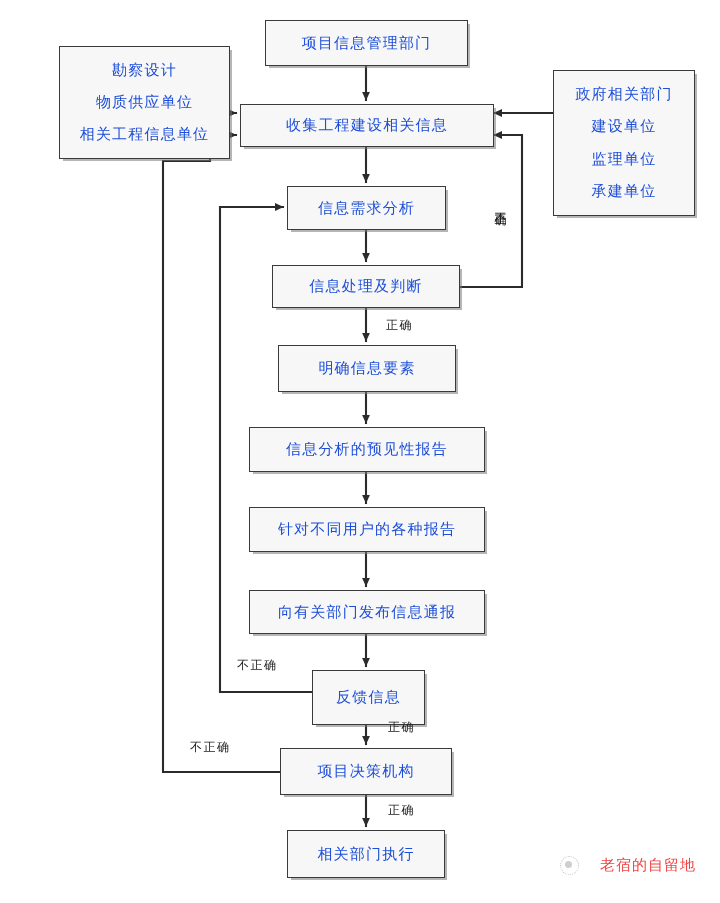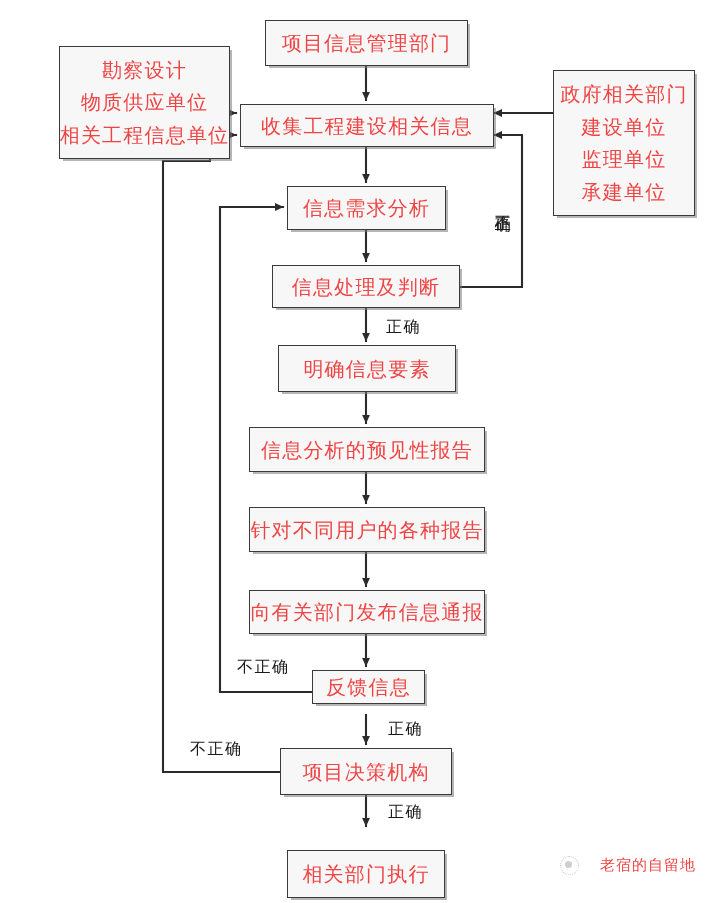--- a/index.html
+++ b/index.html
@@ -20,40 +20,40 @@
   .node {
     position: absolute;
     box-sizing: border-box;
     background: #f7f7f7;
     border: 1.6px solid #3a3a3a;
     box-shadow: 3px 3px 0px -1px rgba(120,120,120,0.55);
     display: flex;
     flex-direction: column;
     align-items: center;
     justify-content: center;
-    color: #ef4444;
-    font-size: 20px;
+    color: #1d4ed8;
+    font-size: 15px;
     letter-spacing: 1.2px;
     line-height: 1.0;
     white-space: nowrap;
   }
   .node .line {
     display: block;
     padding: 1px 0;
   }
   .multi {
     justify-content: space-around;
     padding: 7px 0;
   }
   .multi .line {
     padding: 3px 0;
   }
   .edge-label {
     position: absolute;
-    font-size: 16px;
+    font-size: 12px;
     color: #1a1a1a;
     letter-spacing: 1.5px;
     white-space: nowrap;
     line-height: 1.05;
   }
   .edge-label.vertical {
     writing-mode: vertical-rl;
     text-orientation: upright;
     letter-spacing: 0.5px;
   }
@@ -176,29 +176,29 @@
   </div>
 
   <div class="node" style="left:249px; top:507px; width:236px; height:45px;">
     <span class="line">针对不同用户的各种报告</span>
   </div>
 
   <div class="node" style="left:249px; top:590px; width:236px; height:44px;">
     <span class="line">向有关部门发布信息通报</span>
   </div>
 
-  <div class="node" style="left:312px; top:670px; width:113px; height:34px;">
+  <div class="node" style="left:312px; top:670px; width:113px; height:55px;">
     <span class="line">反馈信息</span>
   </div>
 
   <div class="node" style="left:280px; top:748px; width:172px; height:47px;justify-content:center;">
     <span class="line">项目决策机构</span>
   </div>
 
-  <div class="node" style="left:287px; top:830px; width:158px; height:48px;margin-top:20px;">
+  <div class="node" style="left:287px; top:830px; width:158px; height:48px;">
     <span class="line">相关部门执行</span>
   </div>
 
   <div class="edge-label vertical" style="left:494px; top:203px;">不正确</div>
 
   <div class="edge-label" style="left:386px; top:319px;">正确</div>
 
   <div class="edge-label" style="left:237px; top:659px;">不正确</div>
 
   <div class="edge-label" style="left:388px; top:721px;">正确</div>

